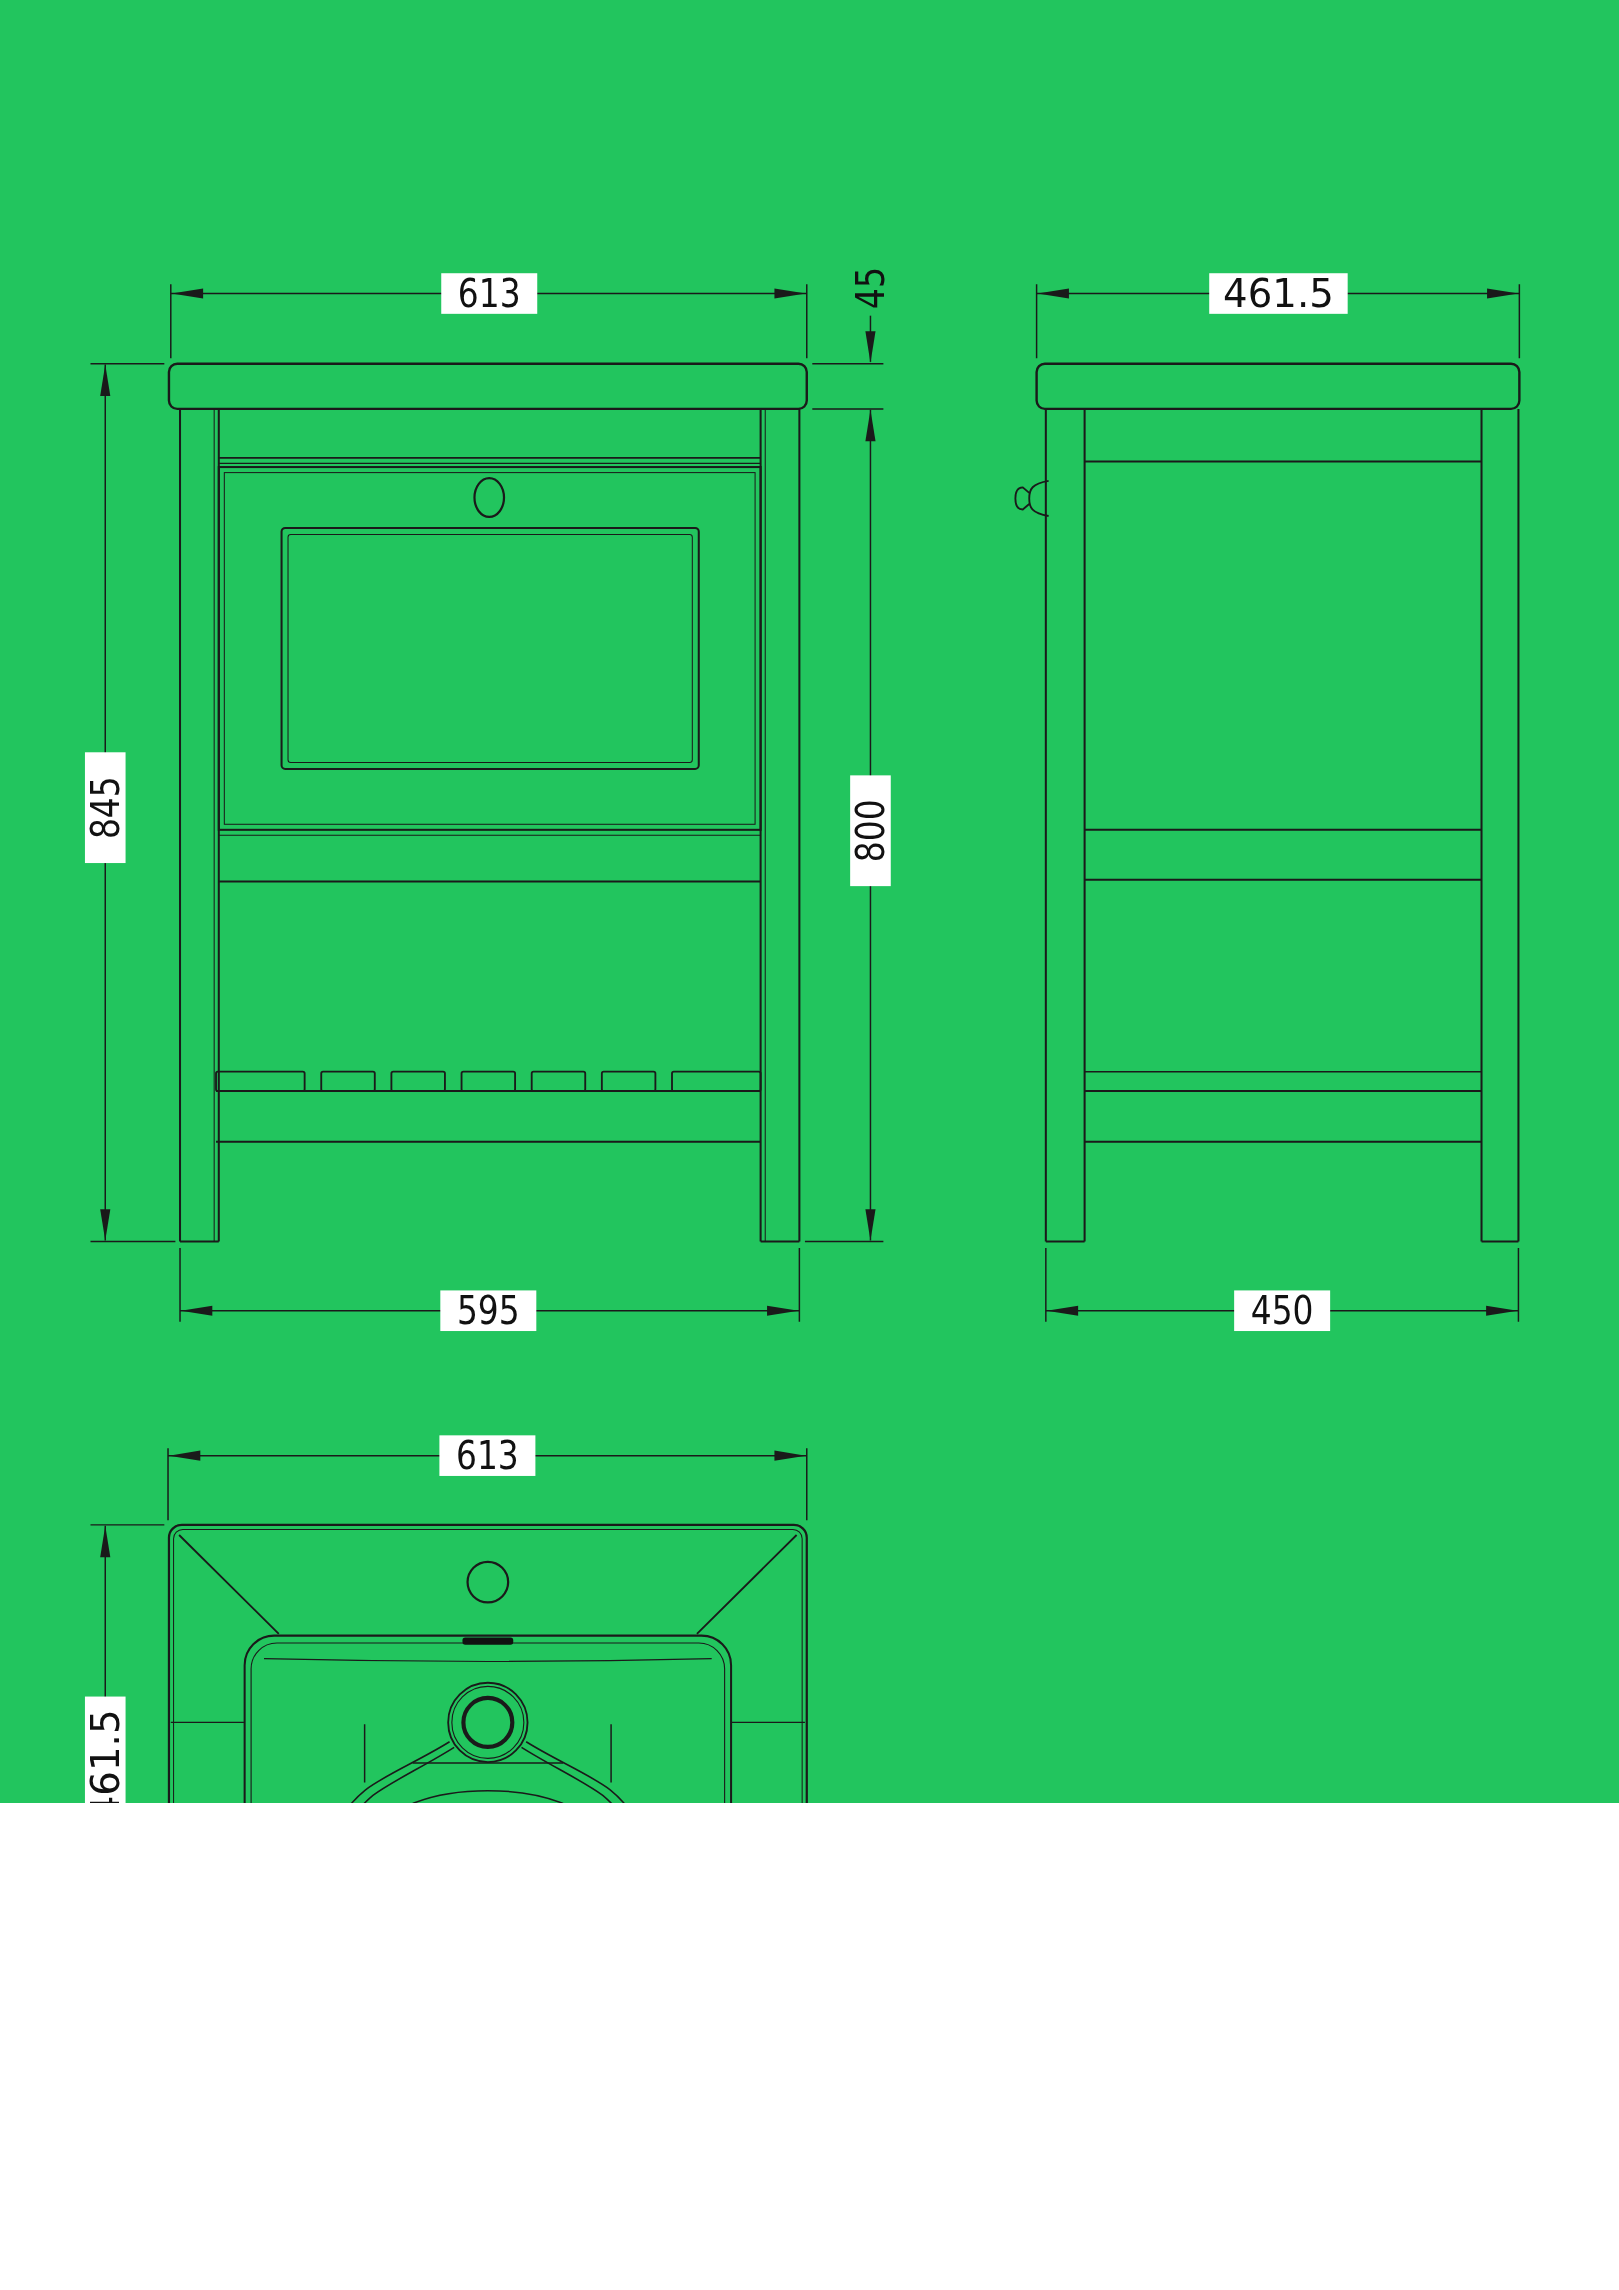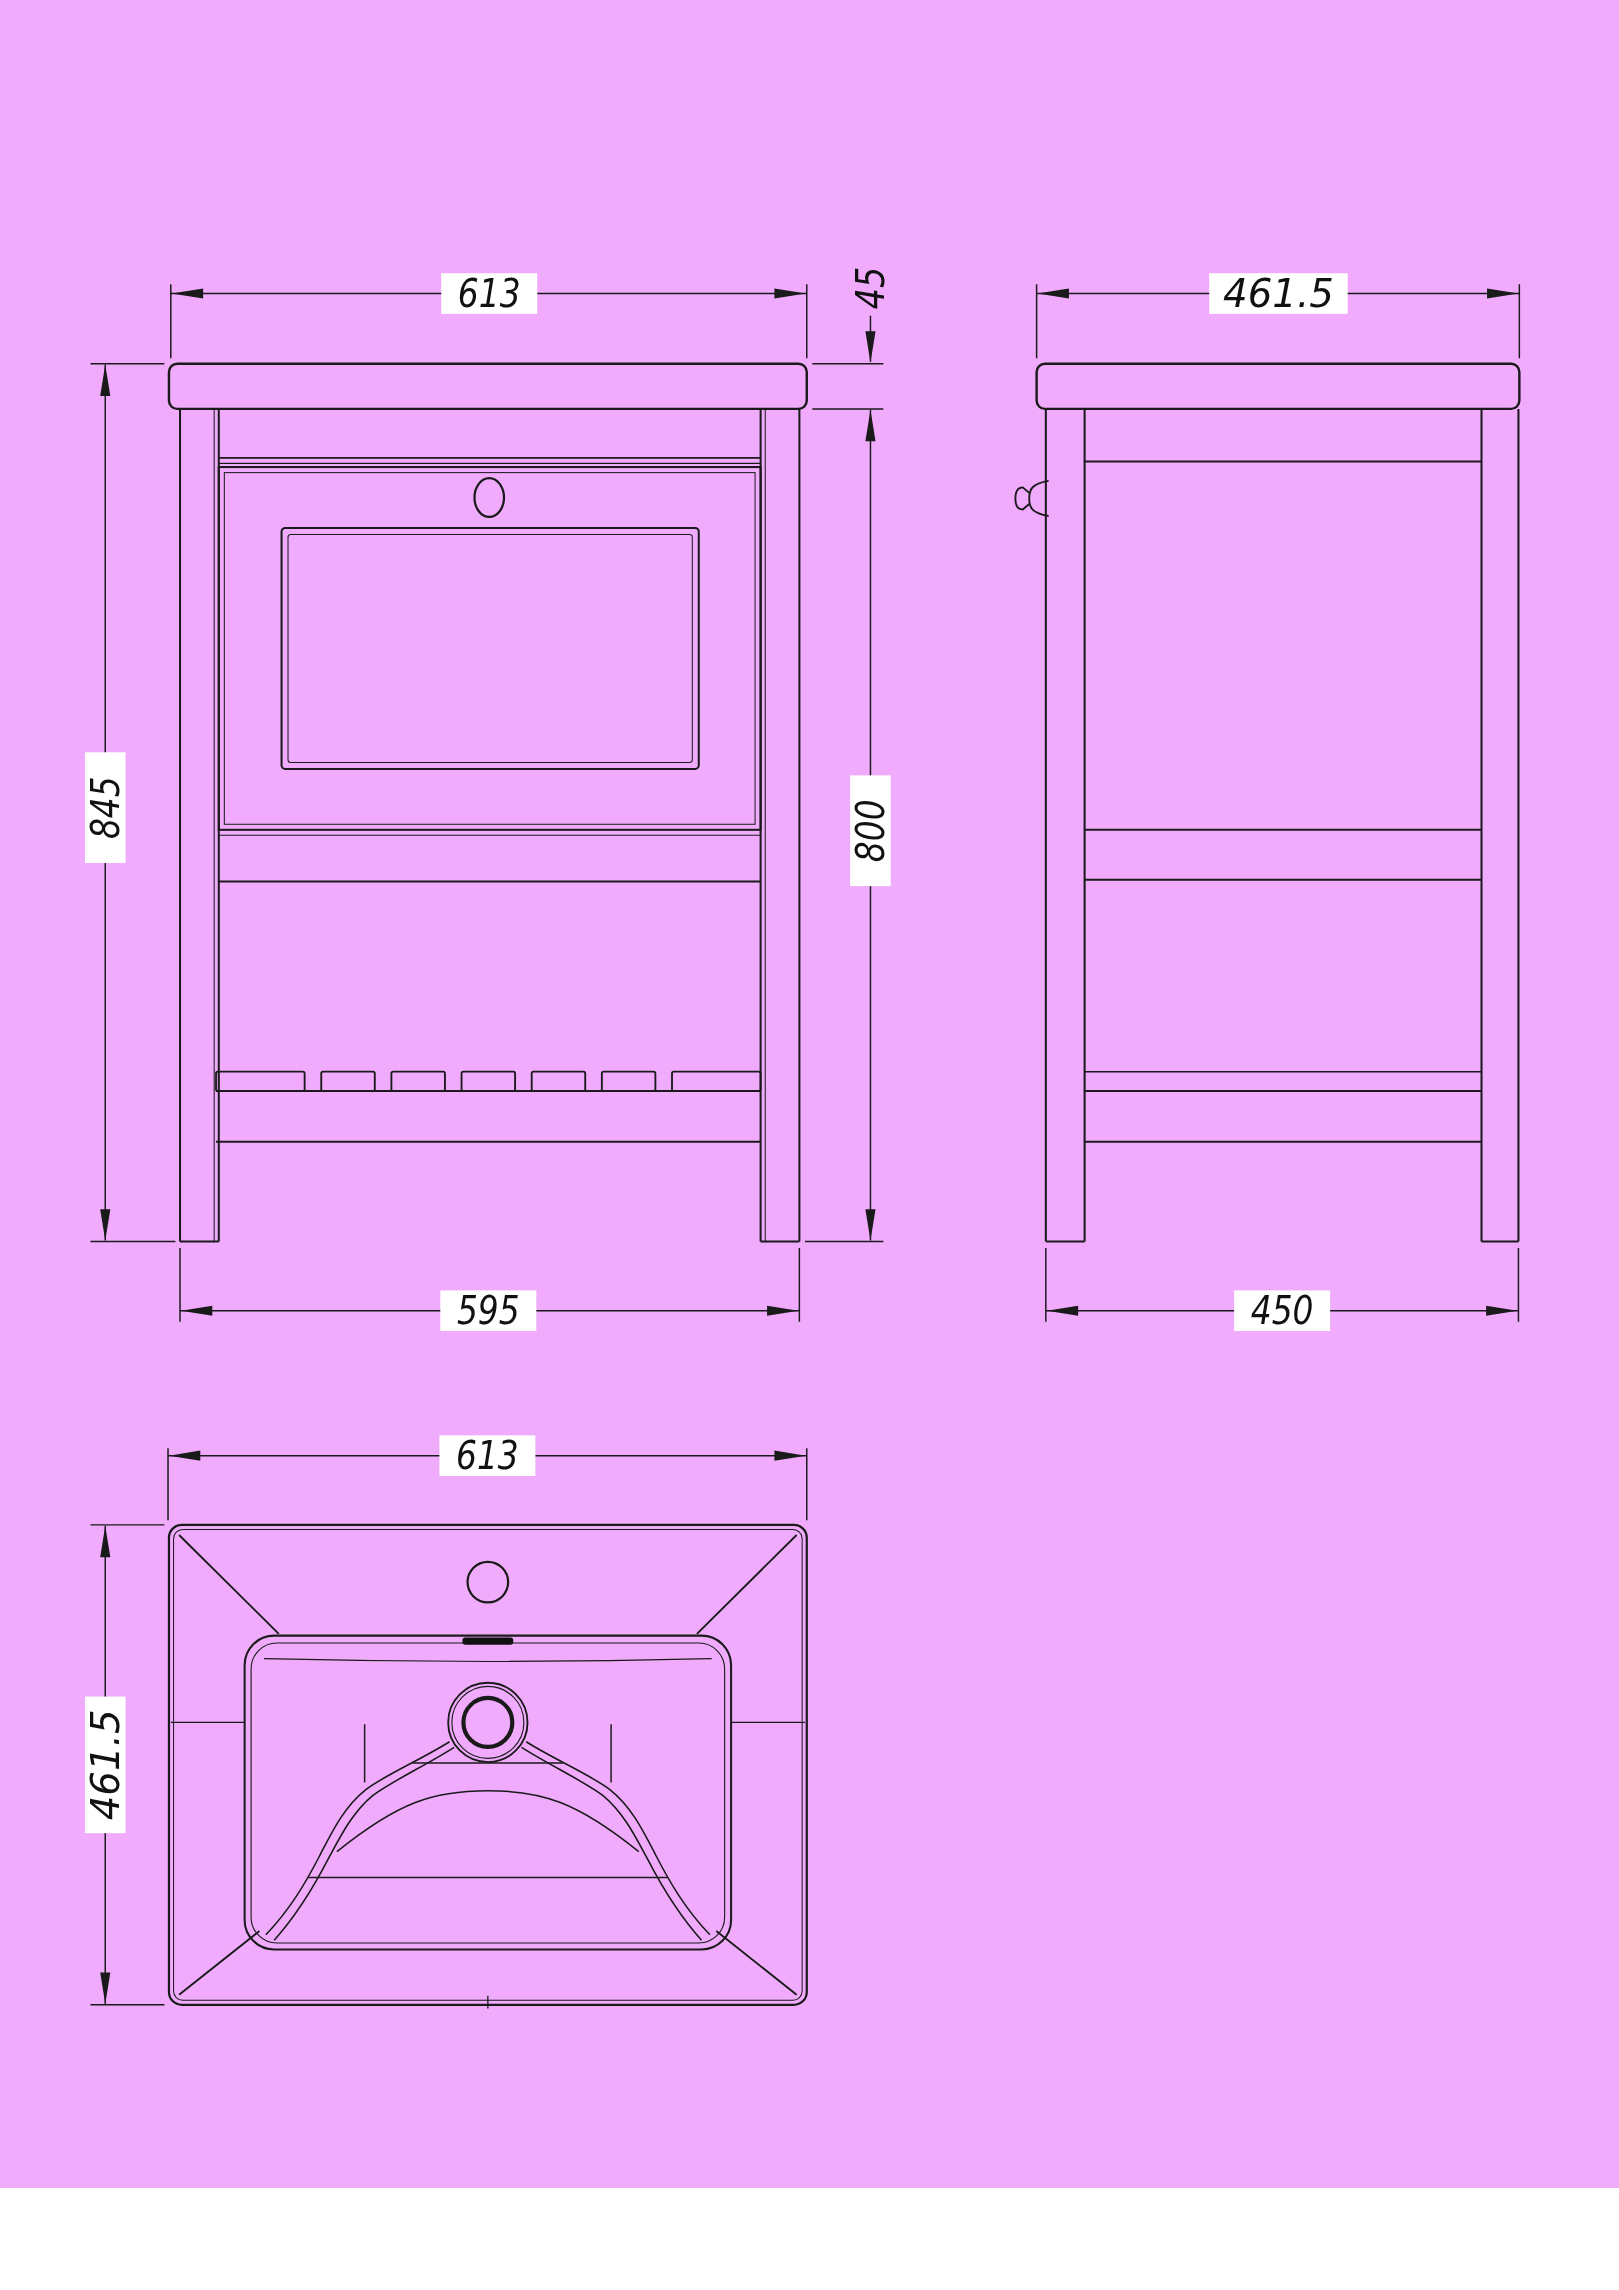--- a/index.html
+++ b/index.html
@@ -1,17 +1,17 @@
 <!DOCTYPE html>
 <html style="font-size:14.8px"><head>
 <meta charset="utf-8">
 <style>
   html,body{margin:0;padding:0;background:#fff;}
-  .sheet{position:relative;width:1620px;height:2188px;background:#f0abfc;overflow:hidden;
-         font-family:"DejaVu Sans","Liberation Sans",sans-serif;font-style:italic;}
+  .sheet{position:relative;width:1620px;height:1803px;background:#22c55e;overflow:hidden;
+         font-family:"DejaVu Sans","Liberation Sans",sans-serif;}
   svg{display:block;width:1620px;height:2291px;}
   svg text{font-family:"DejaVu Sans","Liberation Sans",sans-serif;font-size:42px;fill:#111;}
 </style>
 </head>
 <body>
 
 <div class="sheet">
 <svg viewBox="0 0 1755 2482" xmlns="http://www.w3.org/2000/svg">
 
   <g stroke="#1a1a1a" fill="none" stroke-linecap="butt">

